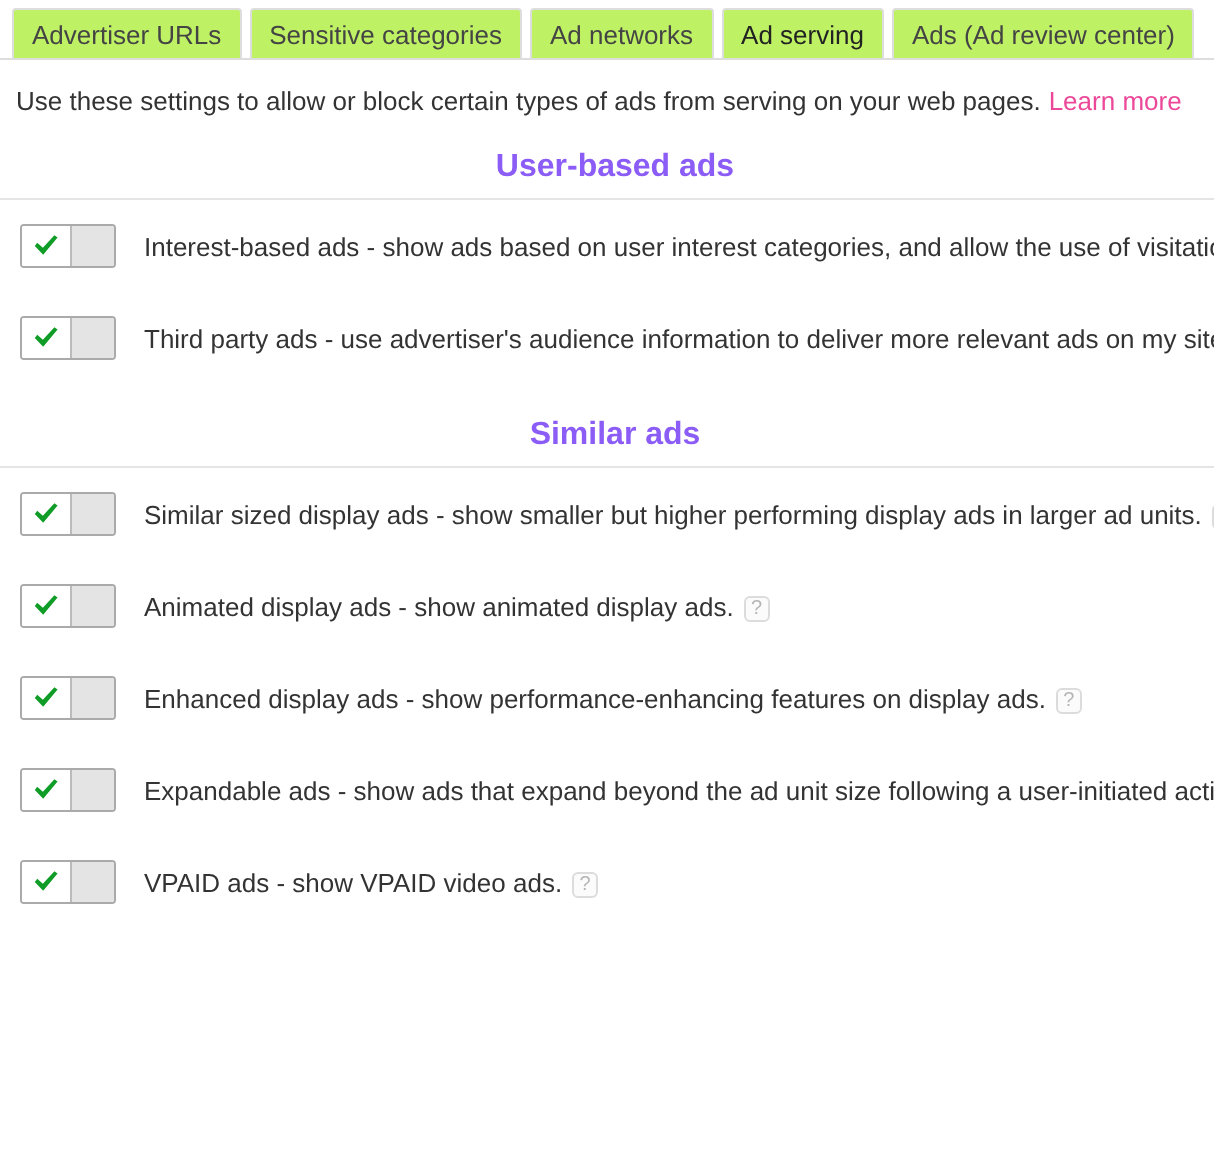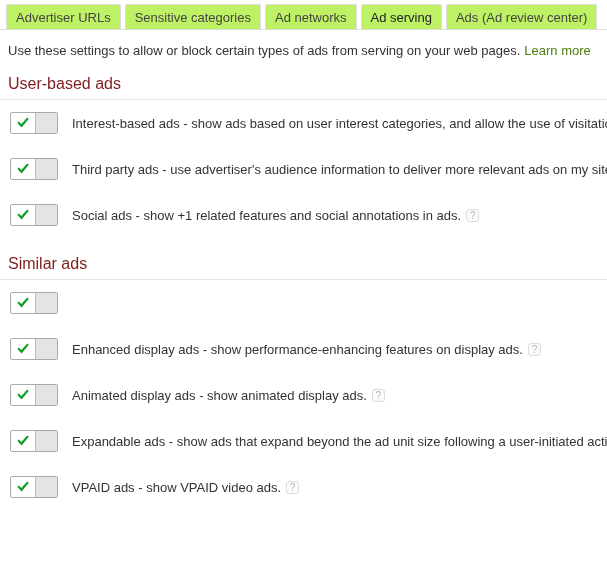--- a/index.html
+++ b/index.html
@@ -59,36 +59,37 @@
   }
 
   
   .intro {
     margin: 13px 0 0 8px;
     font-size: 13px;
     color: #333333;
     white-space: nowrap;
   }
   .intro a {
-    color: #4d7c0f;
+    color: #ec4899;
     text-decoration: none;
     margin-left: 4px;
   }
 
   
   .section {
     margin-top: 17px;
   }
   .section-title {
     font-size: 16px;
-    color: #7f1d1d;
+    color: #8b5cf6;
     padding: 0 0 6px 8px;
     border-bottom: 1px solid #e5e5e5;
-    font-weight: normal;
+    font-weight: bold;
     margin: 0;
+    text-align: center;
   }
 
   .row {
     display: flex;
     align-items: center;
     height: 46px;
     padding-left: 10px;
     box-sizing: border-box;
     white-space: nowrap;
   }
@@ -195,65 +196,55 @@
           <div class="toggle">
             <div class="knob">
               <svg class="check" viewBox="0 0 16 16">
                 <path d="M1.6 8.0 L3.0 6.2 L6.2 9.0 L12.8 1.8 L14.6 3.2 L6.4 13.0 Z" fill="#0f9d27"></path>
               </svg>
             </div>
             <div class="track"></div>
           </div>
           <div class="row-label"><span>Third party ads - use advertiser's audience information to deliver more relevant ads on my sites.</span></div>
         </div>
-        <div class="row">
-          <div class="toggle">
-            <div class="knob">
-              <svg class="check" viewBox="0 0 16 16">
-                <path d="M1.6 8.0 L3.0 6.2 L6.2 9.0 L12.8 1.8 L14.6 3.2 L6.4 13.0 Z" fill="#0f9d27"></path>
-              </svg>
-            </div>
-            <div class="track"></div>
-          </div>
-          <div class="row-label"><span>Social ads - show +1 related features and social annotations in ads.</span><span class="help">?</span></div>
-        </div>
       </div>
       <div class="section">
         <h2 class="section-title">Similar ads</h2>
         <div class="row">
           <div class="toggle">
             <div class="knob">
               <svg class="check" viewBox="0 0 16 16">
                 <path d="M1.6 8.0 L3.0 6.2 L6.2 9.0 L12.8 1.8 L14.6 3.2 L6.4 13.0 Z" fill="#0f9d27"></path>
               </svg>
             </div>
             <div class="track"></div>
           </div>
+          <div class="row-label"><span>Similar sized display ads - show smaller but higher performing display ads in larger ad units.</span><span class="help">?</span></div>
+        </div>
+        <div class="row">
+          <div class="toggle">
+            <div class="knob">
+              <svg class="check" viewBox="0 0 16 16">
+                <path d="M1.6 8.0 L3.0 6.2 L6.2 9.0 L12.8 1.8 L14.6 3.2 L6.4 13.0 Z" fill="#0f9d27"></path>
+              </svg>
+            </div>
+            <div class="track"></div>
+          </div>
+          <div class="row-label"><span>Animated display ads - show animated display ads.</span><span class="help">?</span></div>
         </div>
         <div class="row">
           <div class="toggle">
             <div class="knob">
               <svg class="check" viewBox="0 0 16 16">
                 <path d="M1.6 8.0 L3.0 6.2 L6.2 9.0 L12.8 1.8 L14.6 3.2 L6.4 13.0 Z" fill="#0f9d27"></path>
               </svg>
             </div>
             <div class="track"></div>
           </div>
           <div class="row-label"><span>Enhanced display ads - show performance-enhancing features on display ads.</span><span class="help">?</span></div>
-        </div>
-        <div class="row">
-          <div class="toggle">
-            <div class="knob">
-              <svg class="check" viewBox="0 0 16 16">
-                <path d="M1.6 8.0 L3.0 6.2 L6.2 9.0 L12.8 1.8 L14.6 3.2 L6.4 13.0 Z" fill="#0f9d27"></path>
-              </svg>
-            </div>
-            <div class="track"></div>
-          </div>
-          <div class="row-label"><span>Animated display ads - show animated display ads.</span><span class="help">?</span></div>
         </div>
         <div class="row">
           <div class="toggle">
             <div class="knob">
               <svg class="check" viewBox="0 0 16 16">
                 <path d="M1.6 8.0 L3.0 6.2 L6.2 9.0 L12.8 1.8 L14.6 3.2 L6.4 13.0 Z" fill="#0f9d27"></path>
               </svg>
             </div>
             <div class="track"></div>
           </div>

